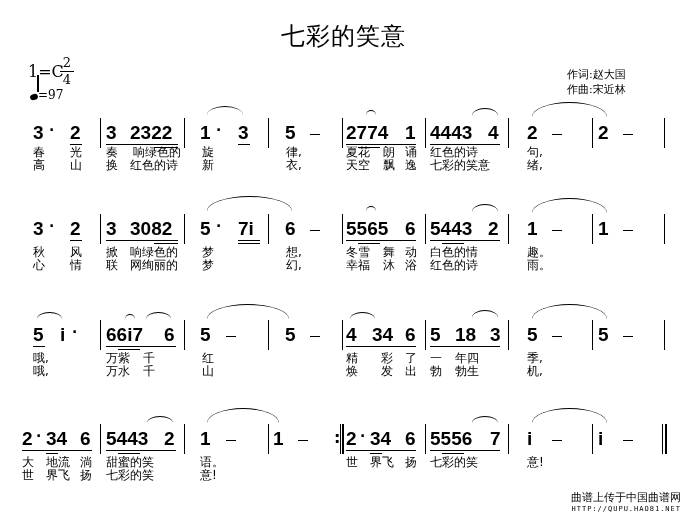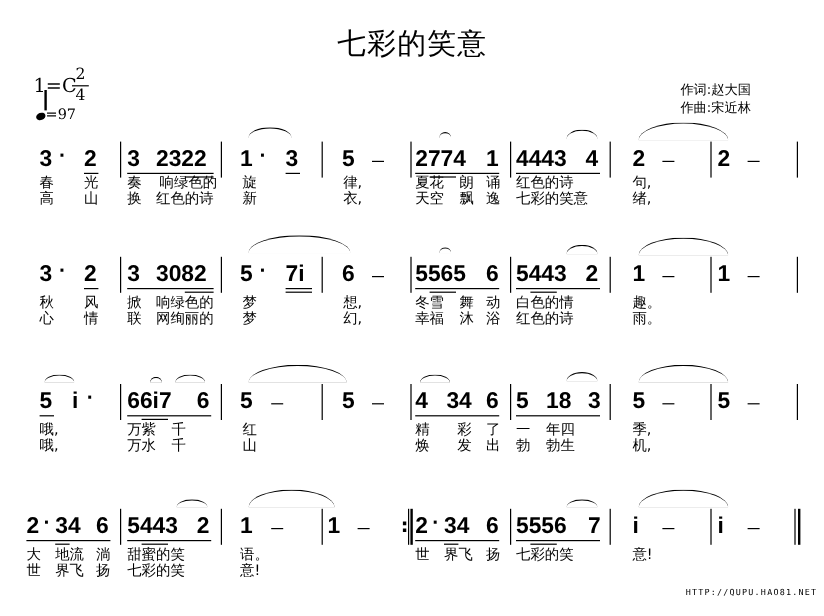--- a/index.html
+++ b/index.html
@@ -298,14 +298,15 @@
   <div class="lyr" style="left:527px;top:28px">意!</div>
 
   <div class="lyr" style="left:22px;top:41px">世</div>
   <div class="lyr" style="left:46px;top:41px">界飞</div>
   <div class="lyr" style="left:80px;top:41px">扬</div>
   <div class="lyr" style="left:106px;top:41px">七彩的笑</div>
   <div class="lyr" style="left:200px;top:41px">意!</div>
 </div>
 
 <div class="watermark">
+  <div class="wm1">曲谱上传于中国曲谱网</div>
   <div class="wm2">HTTP://QUPU.HAO81.NET</div>
 </div>
 
 </body></html>

